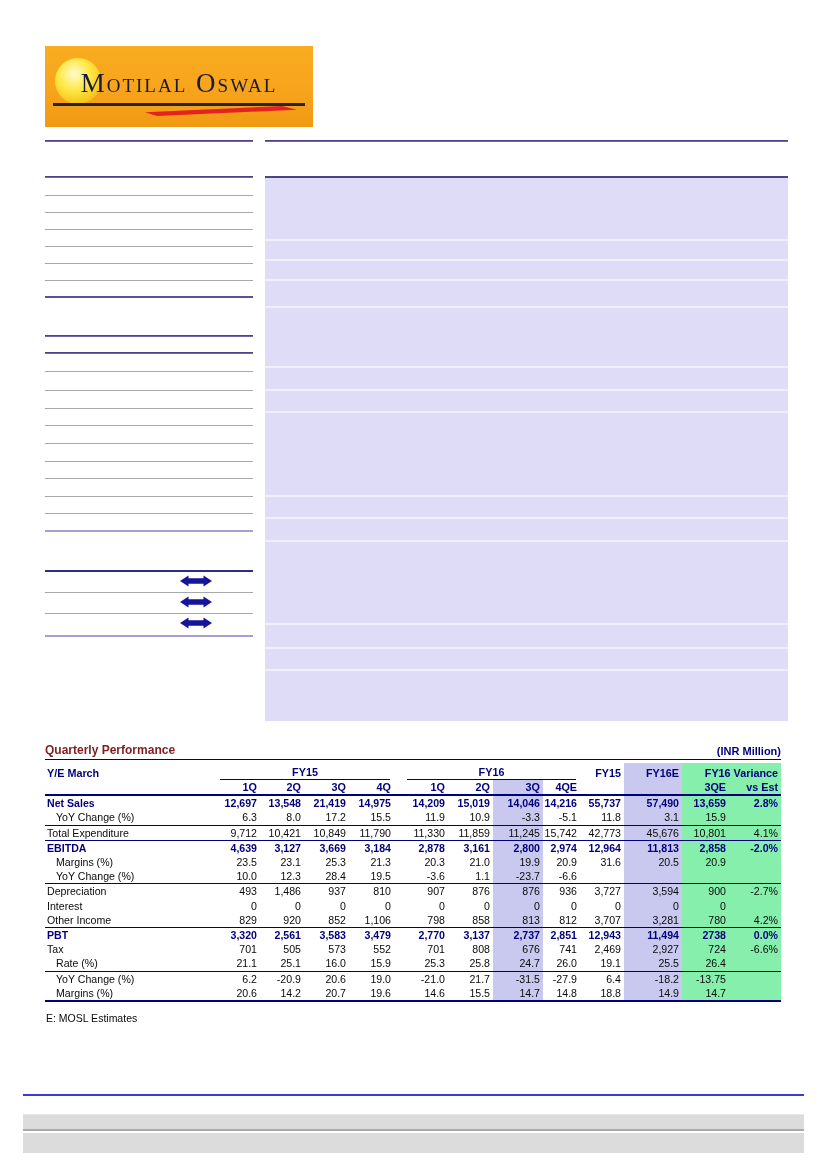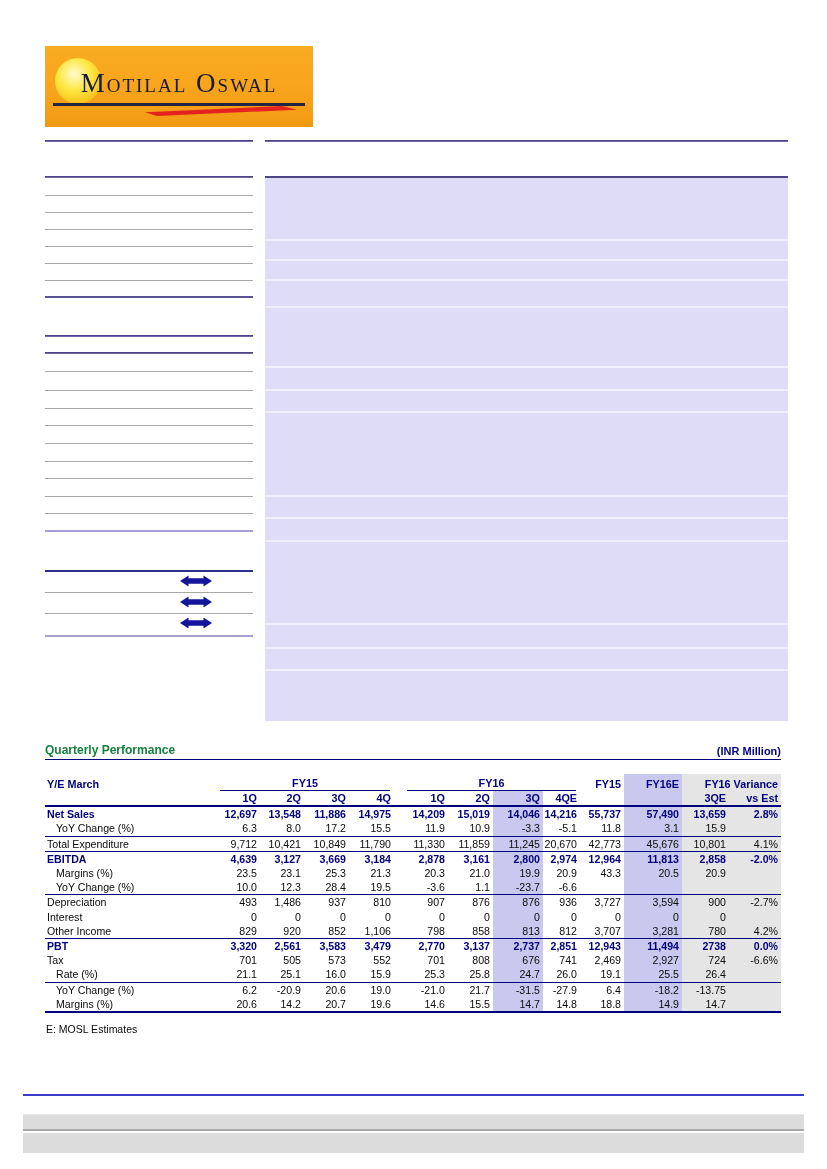--- a/index.html
+++ b/index.html
@@ -36,32 +36,32 @@
            background:#dedcf6; border-top:2.4px solid #4c4489; }
   .panel .sep { position:absolute; left:0; width:100%; height:1.6px; background:rgba(255,255,255,0.55); }
 
   
   .arrow { position:absolute; left:180px; width:32px; height:12px; }
 
   
   .tablewrap { position:absolute; left:45px; top:743px; width:736px; }
   .qtitle { display:flex; justify-content:space-between; align-items:flex-end;
             border-bottom:1.6px solid #00007e; padding-bottom:2px; }
-  .qtitle .t1 { font-size:12px; font-weight:bold; color:#15803d; }
+  .qtitle .t1 { font-size:12px; font-weight:bold; color:#7f1d1d; }
   .qtitle .t2 { font-size:11px; font-weight:bold; color:#00007e;margin-left:17px; }
-  table.qtable { table-layout:fixed; border-collapse:collapse; width:736px; margin-top:14px; }
+  table.qtable { table-layout:fixed; border-collapse:collapse; width:736px; margin-top:3px; }
   .qtable th, .qtable td { padding:0 3px 0 0; font-size:10.6px; line-height:14.2px; height:14.2px;
             white-space:nowrap; overflow:visible; font-weight:normal; color:#0a0a0a; vertical-align:middle; }
   .qtable .num { text-align:right; }
   .qtable .lbl { text-align:left; padding-left:2px; }
   .qtable .ind { padding-left:11px; }
   .qtable .b   { font-weight:bold; color:#00007e; }
   .qtable .hh  { font-weight:bold; color:#00007e; font-size:10.8px; }
   .qtable .lav { background:#c9c9ef; }
-  .qtable .gry { background:#e5e5e5; }
+  .qtable .gry { background:#86efac; }
   .qtable .grp { padding:0; vertical-align:bottom; }
   .qtable .grp > div { height:15px; line-height:15px; margin:0 4px 0 13px; text-align:center;
             font-weight:bold; color:#00007e; font-size:10.8px; border-bottom:1.2px solid #00007e; }
   .qtable thead tr.hrow1 th { height:17px; vertical-align:bottom; }
   .qtable thead tr.hrow2 th { height:15px; border-bottom:2.2px solid #00007e; }
   .qtable tbody tr.sep td { border-bottom:1.2px solid #00007e; }
   .qtable tbody tr.end td { border-bottom:2.2px solid #00007e; }
   .footnote { font-size:10.5px; color:#0a0a0a; margin-top:10px; padding-left:1px; }
 
   
@@ -189,21 +189,21 @@
             <th class="num hh lav"></th>
             <th class="num hh gry">3QE</th>
             <th class="num hh gry">vs Est</th>
           </tr>
         </thead>
         <tbody>
           <tr>
             <td class="lbl b">Net Sales</td>
             <td class="num b">12,697</td>
             <td class="num b">13,548</td>
-            <td class="num b">11,886</td>
+            <td class="num b">21,419</td>
             <td class="num b">14,975</td>
             <td class="num b">14,209</td>
             <td class="num b">15,019</td>
             <td class="num b lav">14,046</td>
             <td class="num b">14,216</td>
             <td class="num b">55,737</td>
             <td class="num b lav">57,490</td>
             <td class="num b gry">13,659</td>
             <td class="num b gry">2.8%</td>
           </tr>
@@ -224,21 +224,21 @@
           </tr>
           <tr class="sep">
             <td class="lbl">Total Expenditure</td>
             <td class="num">9,712</td>
             <td class="num">10,421</td>
             <td class="num">10,849</td>
             <td class="num">11,790</td>
             <td class="num">11,330</td>
             <td class="num">11,859</td>
             <td class="num lav">11,245</td>
-            <td class="num">20,670</td>
+            <td class="num">15,742</td>
             <td class="num">42,773</td>
             <td class="num lav">45,676</td>
             <td class="num gry">10,801</td>
             <td class="num gry">4.1%</td>
           </tr>
           <tr>
             <td class="lbl b">EBITDA</td>
             <td class="num b">4,639</td>
             <td class="num b">3,127</td>
             <td class="num b">3,669</td>
@@ -255,21 +255,21 @@
           <tr>
             <td class="lbl ind">Margins (%)</td>
             <td class="num">23.5</td>
             <td class="num">23.1</td>
             <td class="num">25.3</td>
             <td class="num">21.3</td>
             <td class="num">20.3</td>
             <td class="num">21.0</td>
             <td class="num lav">19.9</td>
             <td class="num">20.9</td>
-            <td class="num">43.3</td>
+            <td class="num">31.6</td>
             <td class="num lav">20.5</td>
             <td class="num gry">20.9</td>
             <td class="num gry"></td>
           </tr>
           <tr class="sep">
             <td class="lbl ind">YoY Change (%)</td>
             <td class="num">10.0</td>
             <td class="num">12.3</td>
             <td class="num">28.4</td>
             <td class="num">19.5</td>

